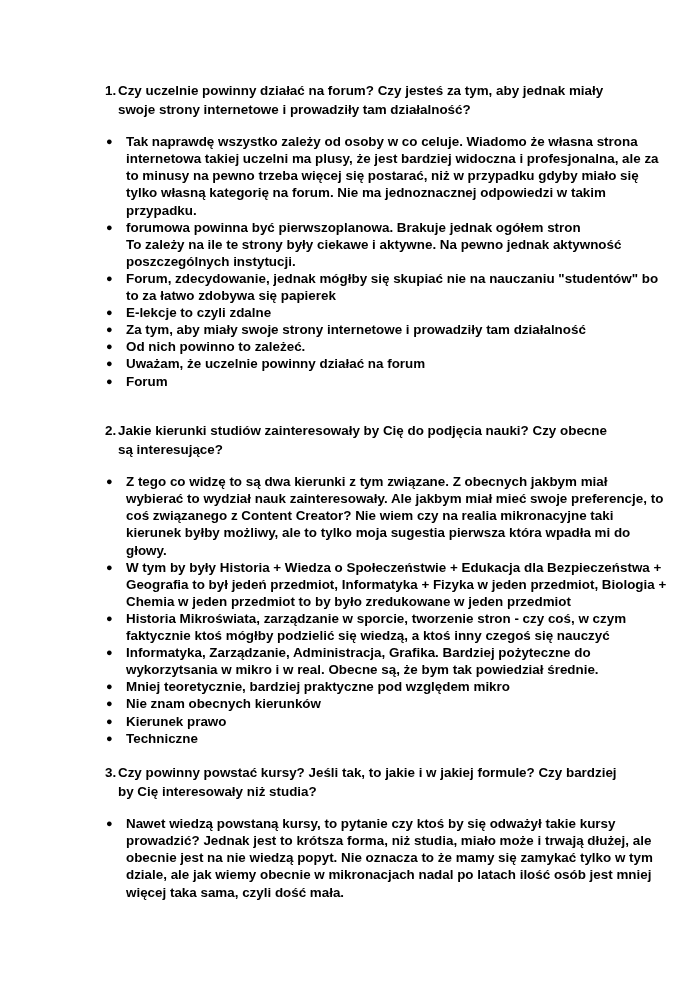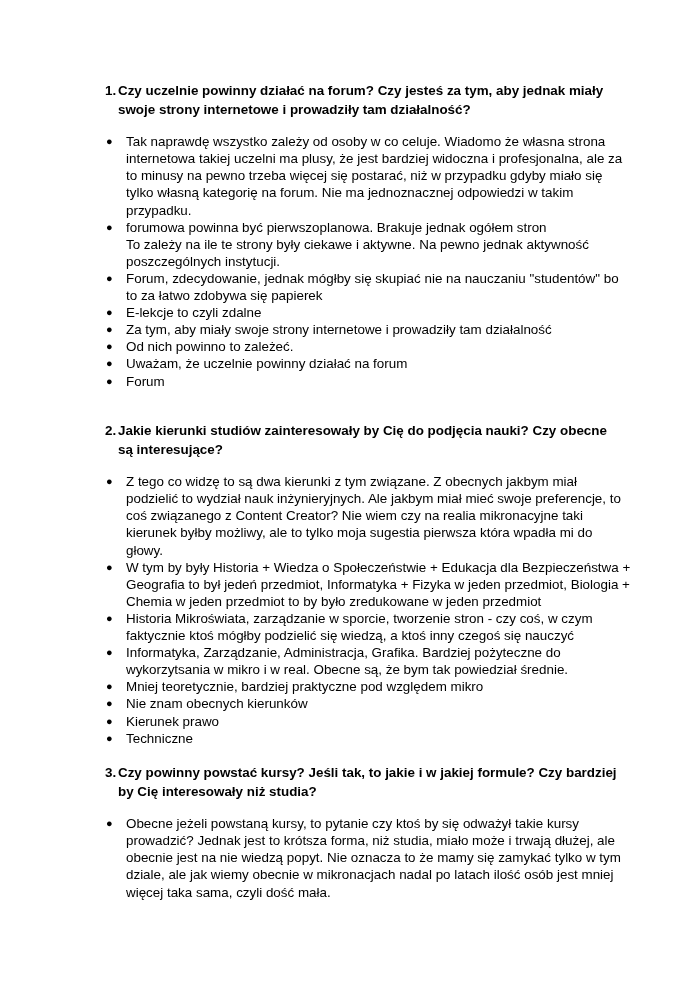--- a/index.html
+++ b/index.html
@@ -6,21 +6,21 @@
   body { width: 698px; height: 986px; position: relative; overflow: hidden;
          font-family: "Liberation Sans", sans-serif; color: #000000; }
   .page { position: absolute; left: 0; top: 0; width: 698px; height: 986px; background: #fff; }
   .section { position: absolute; left: 0; width: 698px; }
   .q { position: relative; font-weight: bold; font-size: 13.4px; line-height: 18.6px; }
   .q .num { position: absolute; left: 105px; top: 0; }
   .q .qline { display: block; margin-left: 118px; white-space: nowrap; }
   .blist { position: relative; font-size: 13.4px; line-height: 17.1px; }
   .bitem { position: relative; }
   .bitem .dot { position: absolute; left: 106px; top: 0; font-size: 11px; line-height: 17.1px; }
-  .bitem .bline { display: block; margin-left: 126px; white-space: nowrap; }
+  .bitem .bline { display: block; margin-left: 126px; white-space: nowrap; font-weight: bold; }
 </style>
 </head>
 <body>
 
 <div class="page">
 
   <div class="section" style="top:82px;">
     <div class="q">
       <span class="num">1.</span>
       <span class="qline">Czy uczelnie powinny działać na forum? Czy jesteś za tym, aby jednak miały</span>
@@ -72,21 +72,21 @@
   <div class="section" style="top:422px;">
     <div class="q">
       <span class="num">2.</span>
       <span class="qline">Jakie kierunki studiów zainteresowały by Cię do podjęcia nauki? Czy obecne</span>
       <span class="qline">są interesujące?</span>
     </div>
     <div class="blist" style="margin-top:14px;">
       <div class="bitem">
         <span class="dot">●</span>
         <span class="bline">Z tego co widzę to są dwa kierunki z tym związane. Z obecnych jakbym miał</span>
-        <span class="bline">podzielić to wydział nauk inżynieryjnych. Ale jakbym miał mieć swoje preferencje, to</span>
+        <span class="bline">wybierać to wydział nauk zainteresowały. Ale jakbym miał mieć swoje preferencje, to</span>
         <span class="bline">coś związanego z Content Creator? Nie wiem czy na realia mikronacyjne taki</span>
         <span class="bline">kierunek byłby możliwy, ale to tylko moja sugestia pierwsza która wpadła mi do</span>
         <span class="bline">głowy.</span>
       </div>
       <div class="bitem">
         <span class="dot">●</span>
         <span class="bline">W tym by były Historia + Wiedza o Społeczeństwie + Edukacja dla Bezpieczeństwa +</span>
         <span class="bline">Geografia to był jedeń przedmiot, Informatyka + Fizyka w jeden przedmiot, Biologia +</span>
         <span class="bline">Chemia w jeden przedmiot to by było zredukowane w jeden przedmiot</span>
       </div>
@@ -121,21 +121,21 @@
 
   <div class="section" style="top:764px;">
     <div class="q">
       <span class="num">3.</span>
       <span class="qline">Czy powinny powstać kursy? Jeśli tak, to jakie i w jakiej formule? Czy bardziej</span>
       <span class="qline">by Cię interesowały niż studia?</span>
     </div>
     <div class="blist" style="margin-top:14px;">
       <div class="bitem">
         <span class="dot">●</span>
-        <span class="bline">Obecne jeżeli powstaną kursy, to pytanie czy ktoś by się odważył takie kursy</span>
+        <span class="bline">Nawet wiedzą powstaną kursy, to pytanie czy ktoś by się odważył takie kursy</span>
         <span class="bline">prowadzić? Jednak jest to krótsza forma, niż studia, miało może i trwają dłużej, ale</span>
         <span class="bline">obecnie jest na nie wiedzą popyt. Nie oznacza to że mamy się zamykać tylko w tym</span>
         <span class="bline">dziale, ale jak wiemy obecnie w mikronacjach nadal po latach ilość osób jest mniej</span>
         <span class="bline">więcej taka sama, czyli dość mała.</span>
       </div>
     </div>
   </div>
 
 </div>
 

